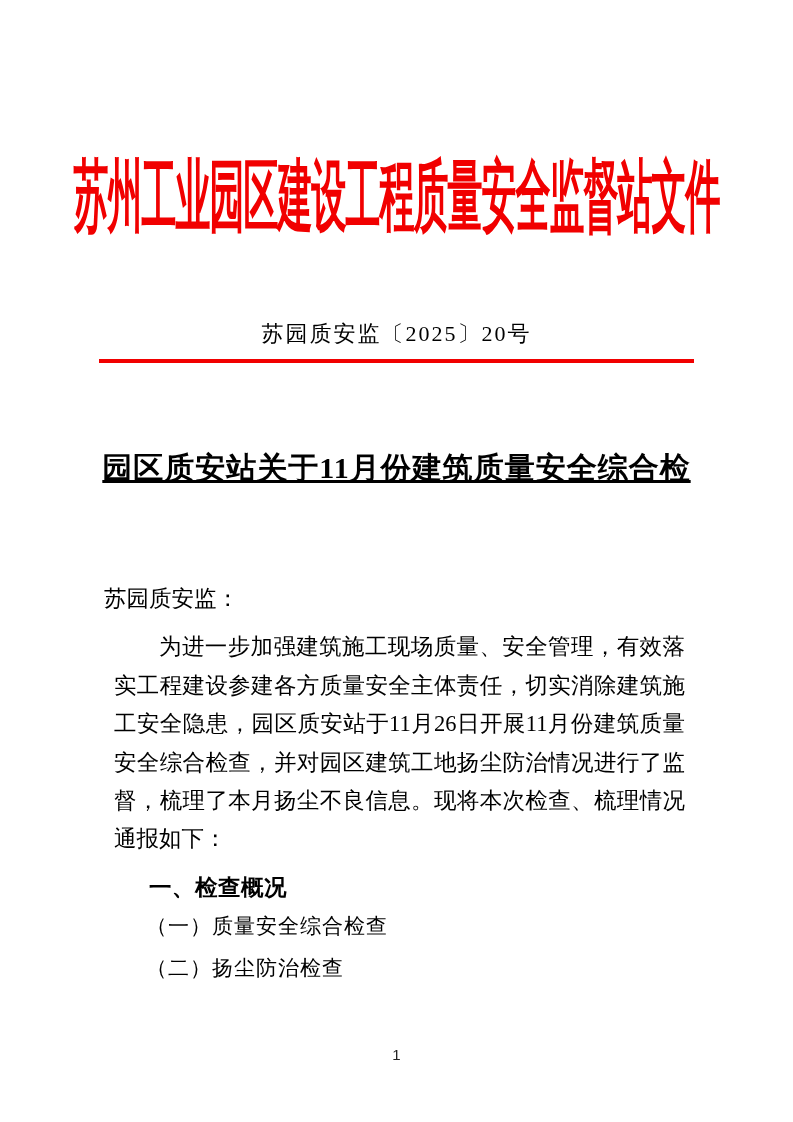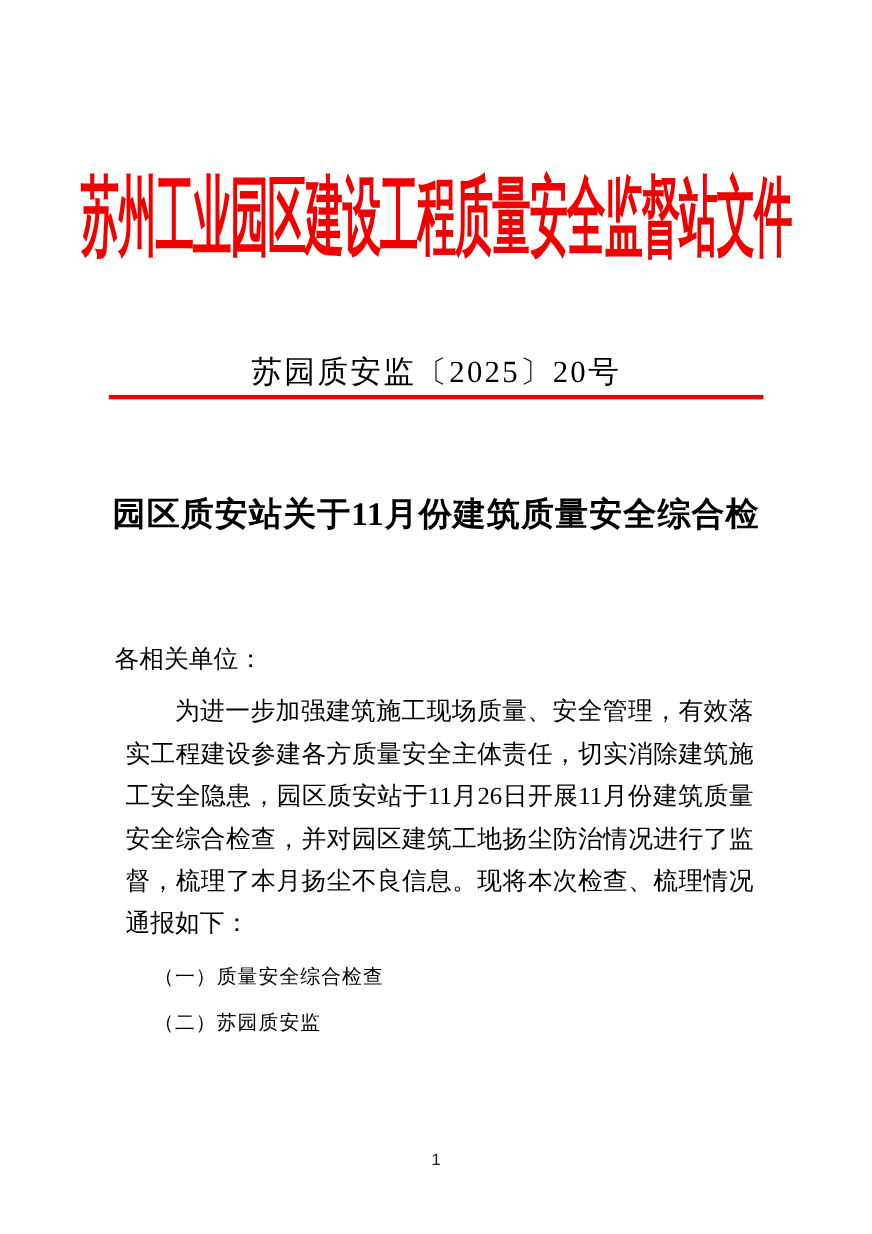--- a/index.html
+++ b/index.html
@@ -27,57 +27,57 @@
     font-weight:bold;
     letter-spacing:-1px;
     white-space:nowrap;
     color:var(--red);
     transform:scaleY(2.25);
     transform-origin:center center;
   }
   .doc-number{
     position:absolute;top:319px;left:0;width:100%;
     text-align:center;
-    font-size:28px;
+    font-size:22px;
     letter-spacing:2px;
   }
   .red-rule{
     position:absolute;top:359px;left:99px;
     width:595px;height:4px;
     background:var(--red);
   }
   .doc-title{
     position:absolute;top:447px;left:0;width:100%;
     text-align:center;
     font-weight:bold;
     font-size:30px;
     line-height:41px;
     letter-spacing:1px;
   }
-  .doc-title span{display:block;}
+  .doc-title span{display:block;text-decoration:underline;}
   .body-block{
     position:absolute;top:580px;left:104px;width:591px;
     font-size:22.5px;
     line-height:38.4px;
     text-align:justify;
   }
   .salutation{margin:0 0 6px 0;}
   .para{margin:10px;text-indent:2em;}
   .heading-1{
     margin:4px 0 0 0;
     text-indent:2em;
     font-family:"Liberation Sans","DejaVu Sans",sans-serif;
     font-weight:bold;
     font-size:22.5px;
     letter-spacing:0.5px;
   }
   .sub-heading{
     margin:0;
     text-indent:2em;
-    font-size:18px;
+    font-size:21px;
     letter-spacing:1px;
   }
   .para-2{margin-top:14px;}
   .sub-heading-2{margin-top:3px;}
   .page-number{
     position:absolute;top:1046px;left:0;width:100%;
     text-align:center;
     font-family:"Liberation Sans","DejaVu Sans",sans-serif;
     font-size:15px;
     color:#222;
@@ -94,26 +94,27 @@
 
   <div class="doc-number">苏园质安监〔2025〕20号</div>
 
   <div class="red-rule"></div>
 
   <div class="doc-title">
     <span>园区质安站关于11月份建筑质量安全综合检</span>
   </div>
 
   <div class="body-block">
-    <p class="salutation">各相关单位：</p>
+    <p class="salutation">苏园质安监：</p>
 
     <p class="para">为进一步加强建筑施工现场质量、安全管理，有效落实工程建设参建各方质量安全主体责任，切实消除建筑施工安全隐患，园区质安站于11月26日开展11月份建筑质量安全综合检查，并对园区建筑工地扬尘防治情况进行了监督，梳理了本月扬尘不良信息。现将本次检查、梳理情况通报如下：</p>
 
+    <p class="heading-1">一、检查概况</p>
 
     <p class="sub-heading">（一）质量安全综合检查</p>
 
 
-    <p class="sub-heading sub-heading-2">（二）苏园质安监</p>
+    <p class="sub-heading sub-heading-2">（二）扬尘防治检查</p>
   </div>
 
   <div class="page-number">1</div>
 
 </div>
 
 </body></html>

